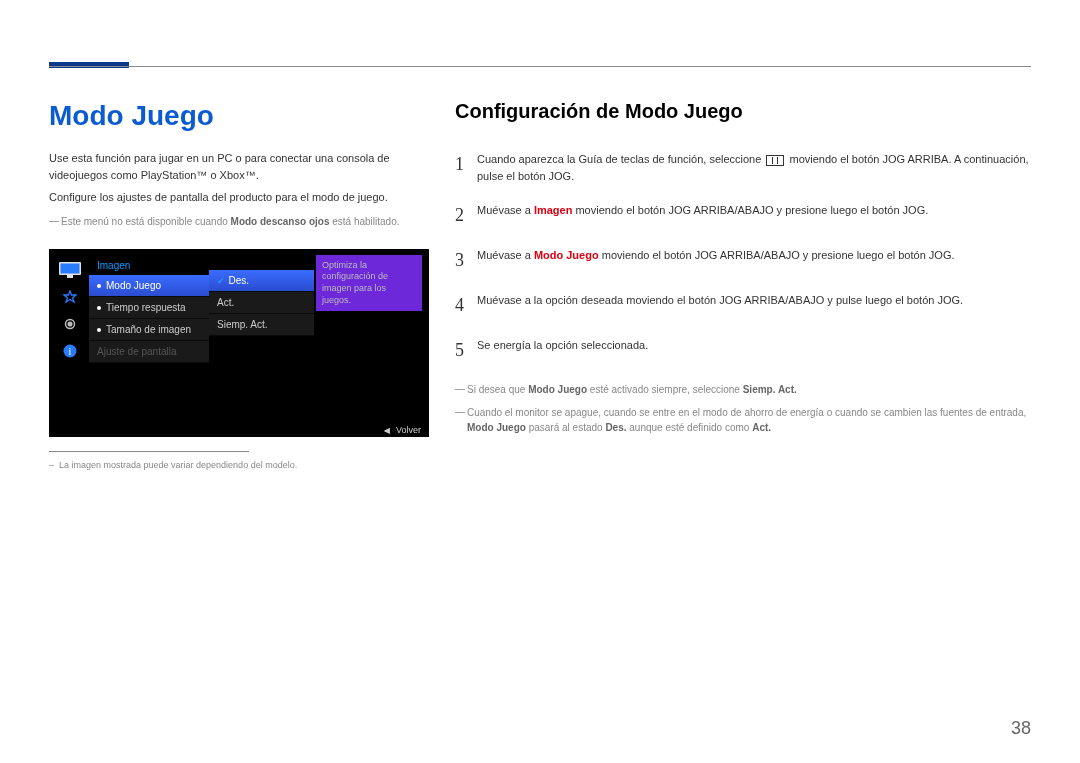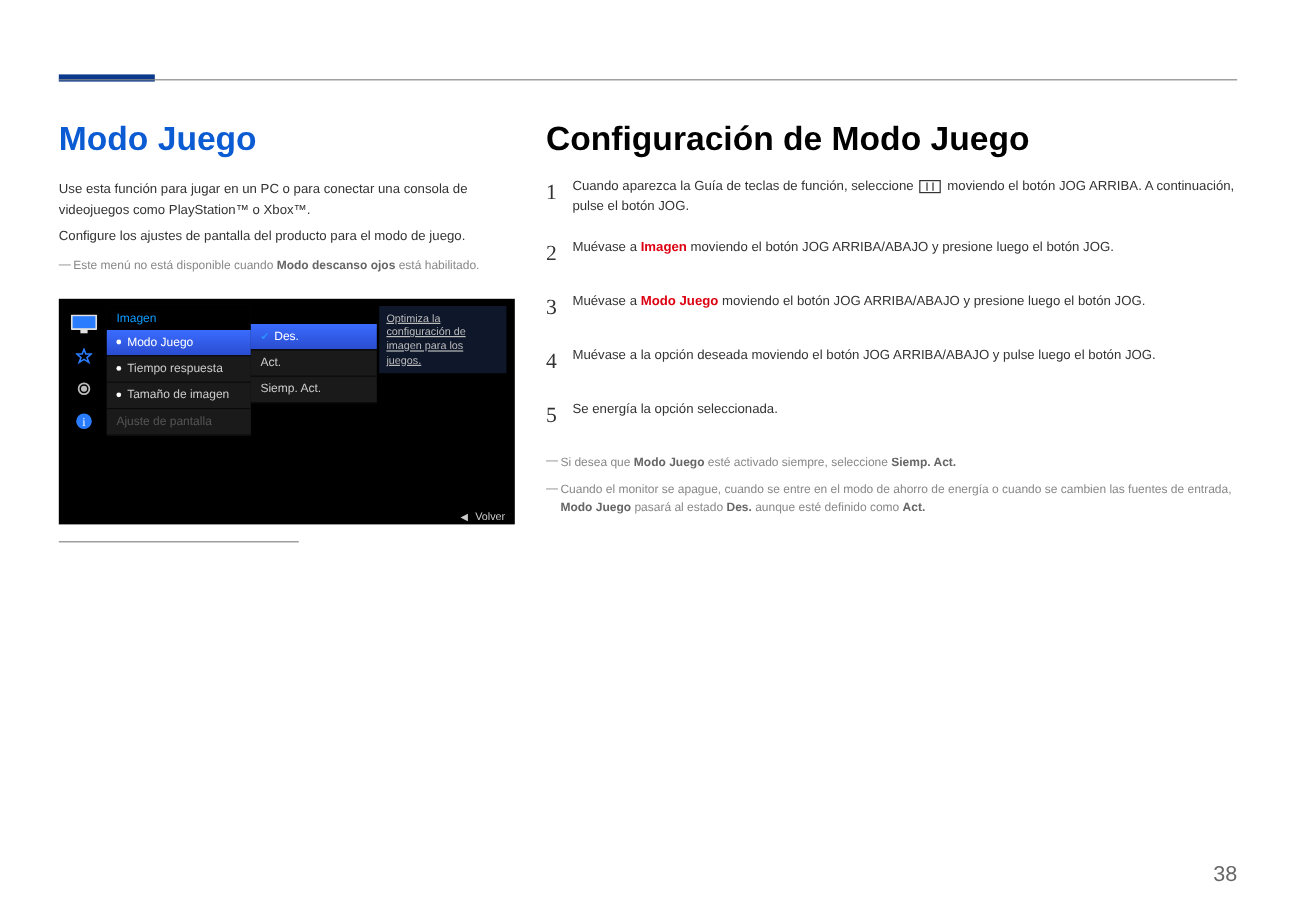--- a/index.html
+++ b/index.html
@@ -39,23 +39,23 @@
     width: 575px;
   }
   h1.blue {
     color: #0b5bd3;
     font-size: 28px;
     font-weight: bold;
     margin-bottom: 18px;
   }
   h2.black {
     color: #000;
-    font-size: 28px;
+    font-size: 20px;
     font-weight: bold;
-    margin-bottom: 15px;
+    margin-bottom: 28px;
   }
   .para {
     font-size: 11px;
     color: #333;
     line-height: 1.5;
     margin-bottom: 6px;
   }
   .note {
     font-size: 10px;
     color: #888;
@@ -129,26 +129,25 @@
     border-bottom: 1px solid #0a0a0a;
     position: relative;
   }
   .osd-opt.sel { background: linear-gradient(#3a6cff,#2a4cd0); color:#fff; }
   .check { color:#2c8fff; margin-right:4px; font-size:9px; }
   .osd-desc {
     position: absolute;
     left: 267px;
     top: 6px;
     width: 106px;
-    background: #0f172a;
+    background: #6d28d9;
     color:#bbb;
     font-size: 9px;
     line-height: 1.3;
     padding: 5px 6px;
-    text-decoration: underline;
   }
   .osd-footer {
     position: absolute;
     right: 8px;
     bottom: 2px;
     font-size: 9px;
     color: #ccc;
   }
   .osd-footer .tri { font-size:8px; margin-right:6px; color:#ccc; }
   .caption-divider{
@@ -276,20 +275,21 @@
     </div>
 
     <div class="osd-desc">Optimiza la configuración de imagen para los juegos.</div>
 
     <div class="osd-footer">
       <span class="tri">◀</span><span>Volver</span>
     </div>
   </div>
 
   <div class="caption-divider"></div>
+  <p class="caption-note">La imagen mostrada puede variar dependiendo del modelo.</p>
 </div>
 
 <div class="right-col">
   <h2 class="black">Configuración de Modo Juego</h2>
   <ol class="steps">
     <li class="step">
       <span class="step-num serif">1</span>
       <span class="step-text">
         <span>Cuando aparezca la Guía de teclas de función, seleccione </span><span class="icon-inline"></span><span> moviendo el botón JOG ARRIBA. A continuación, pulse el botón JOG.</span>
       </span>

